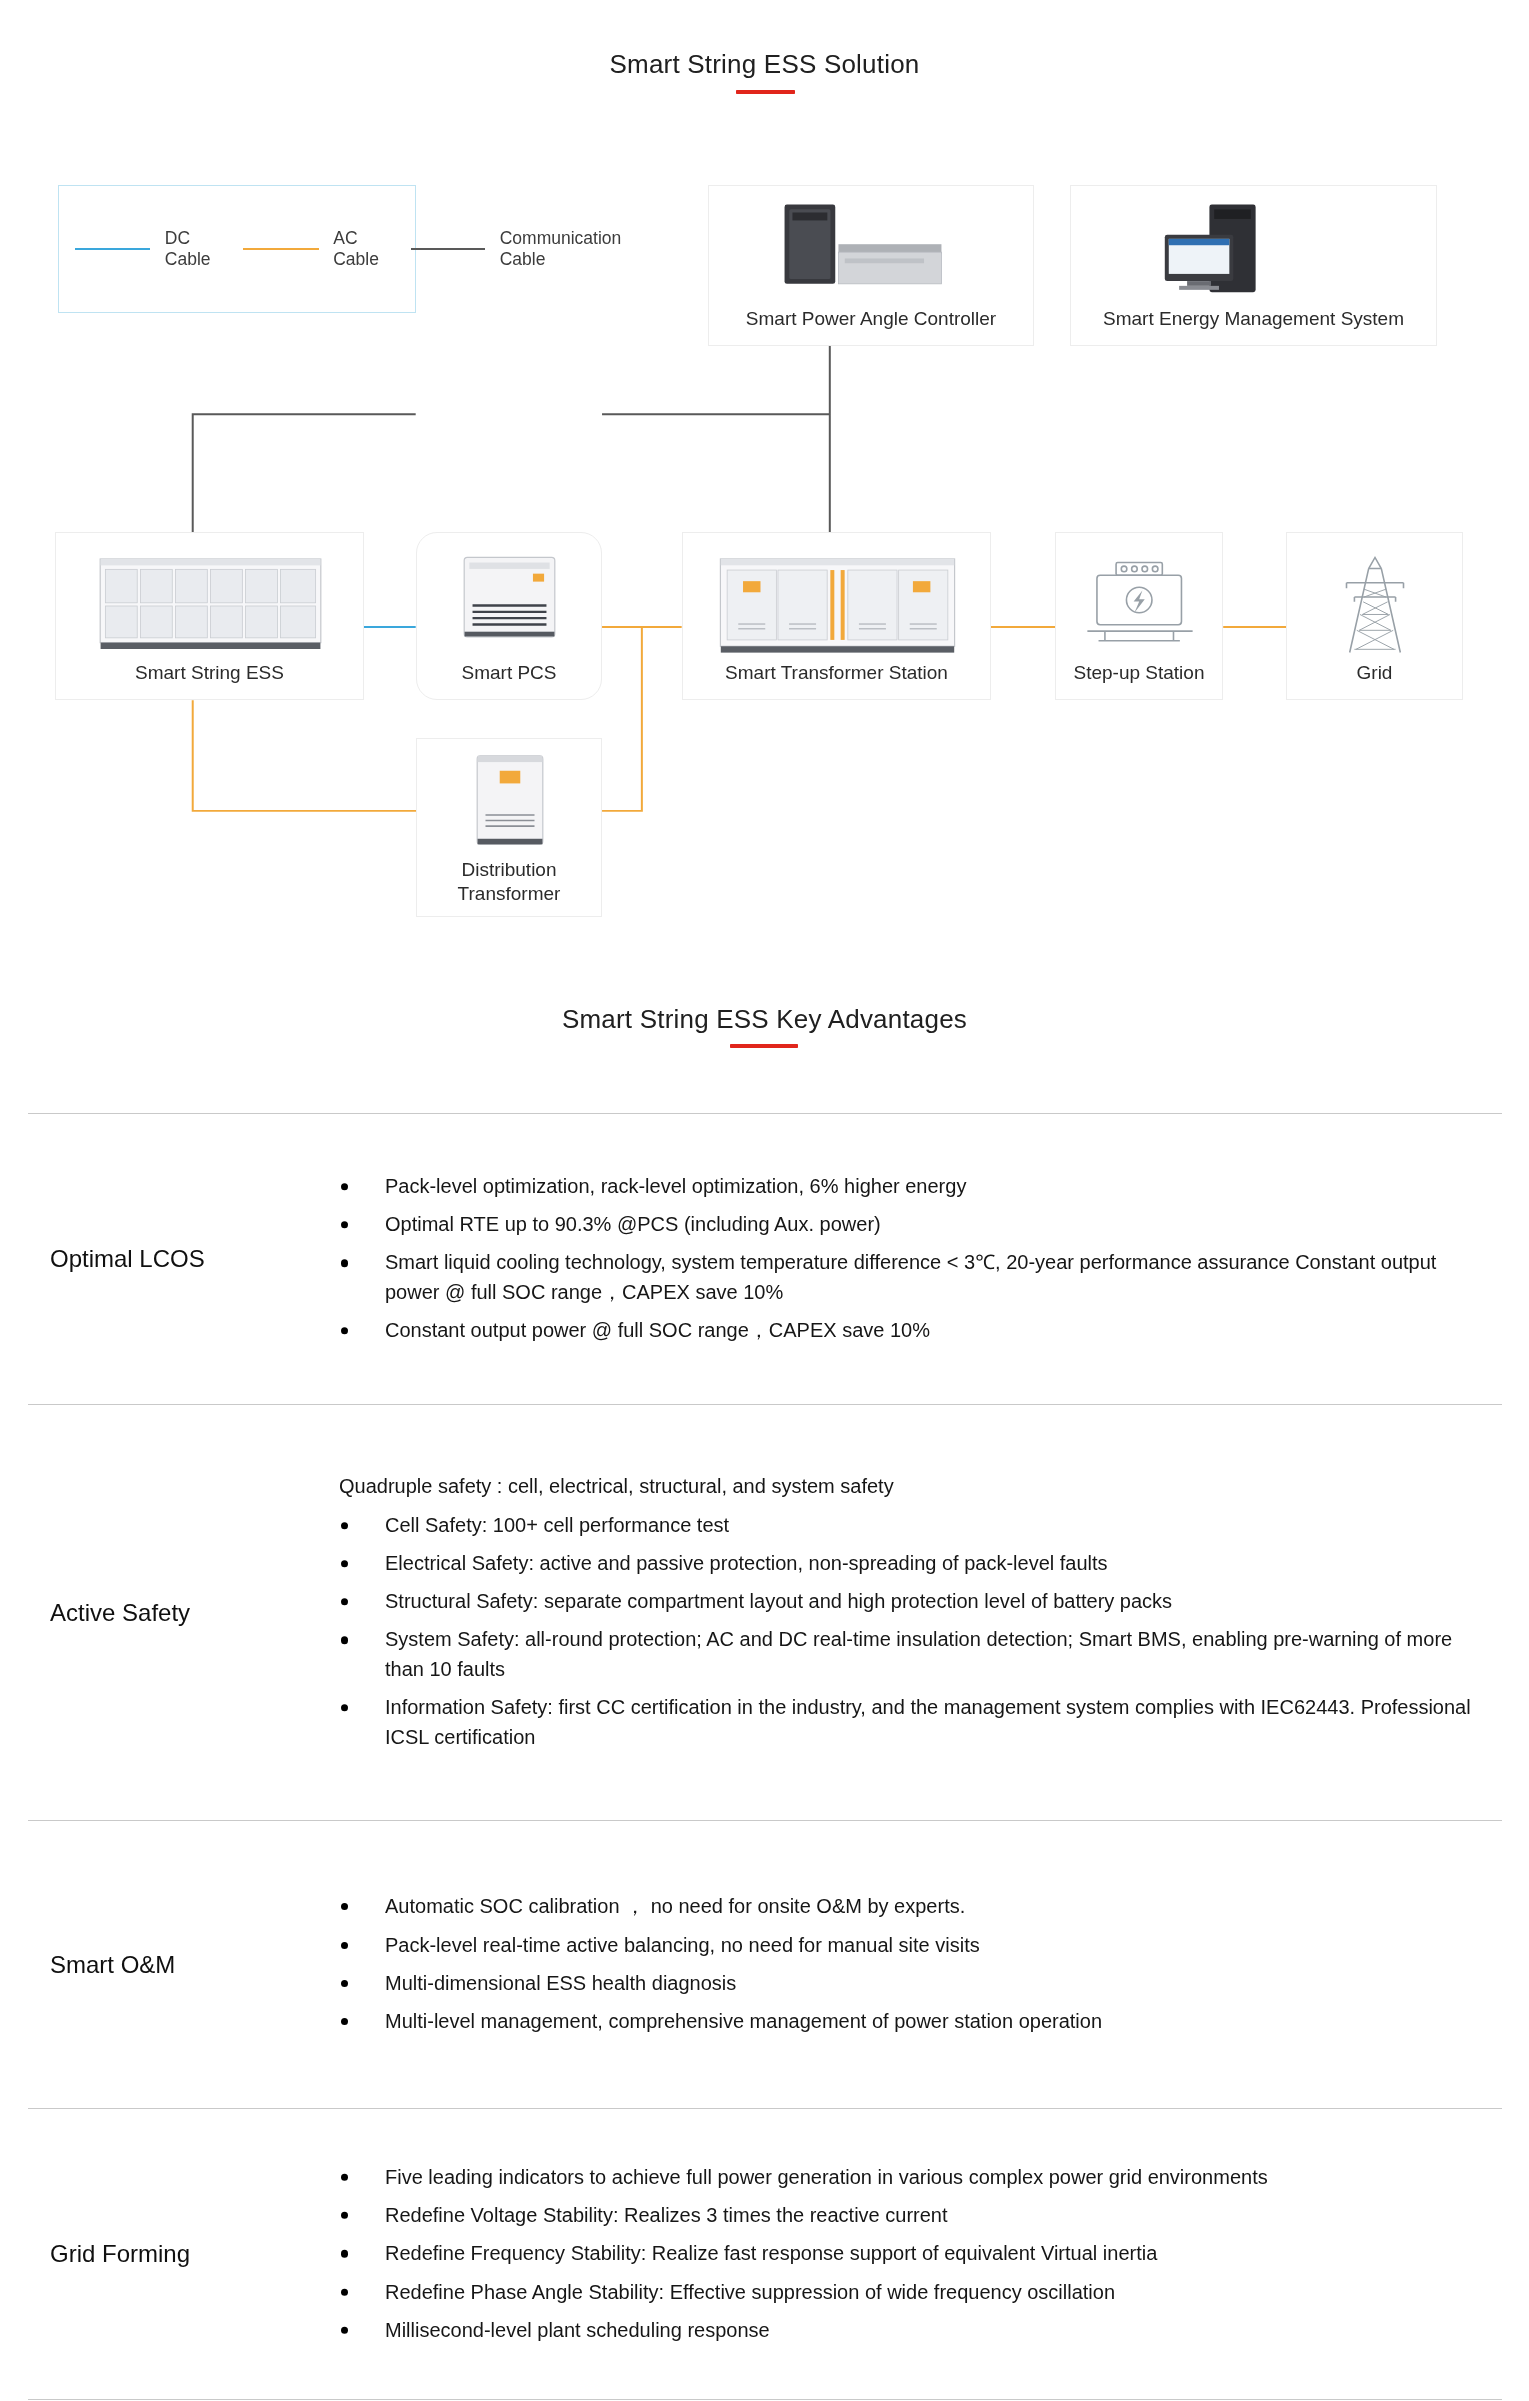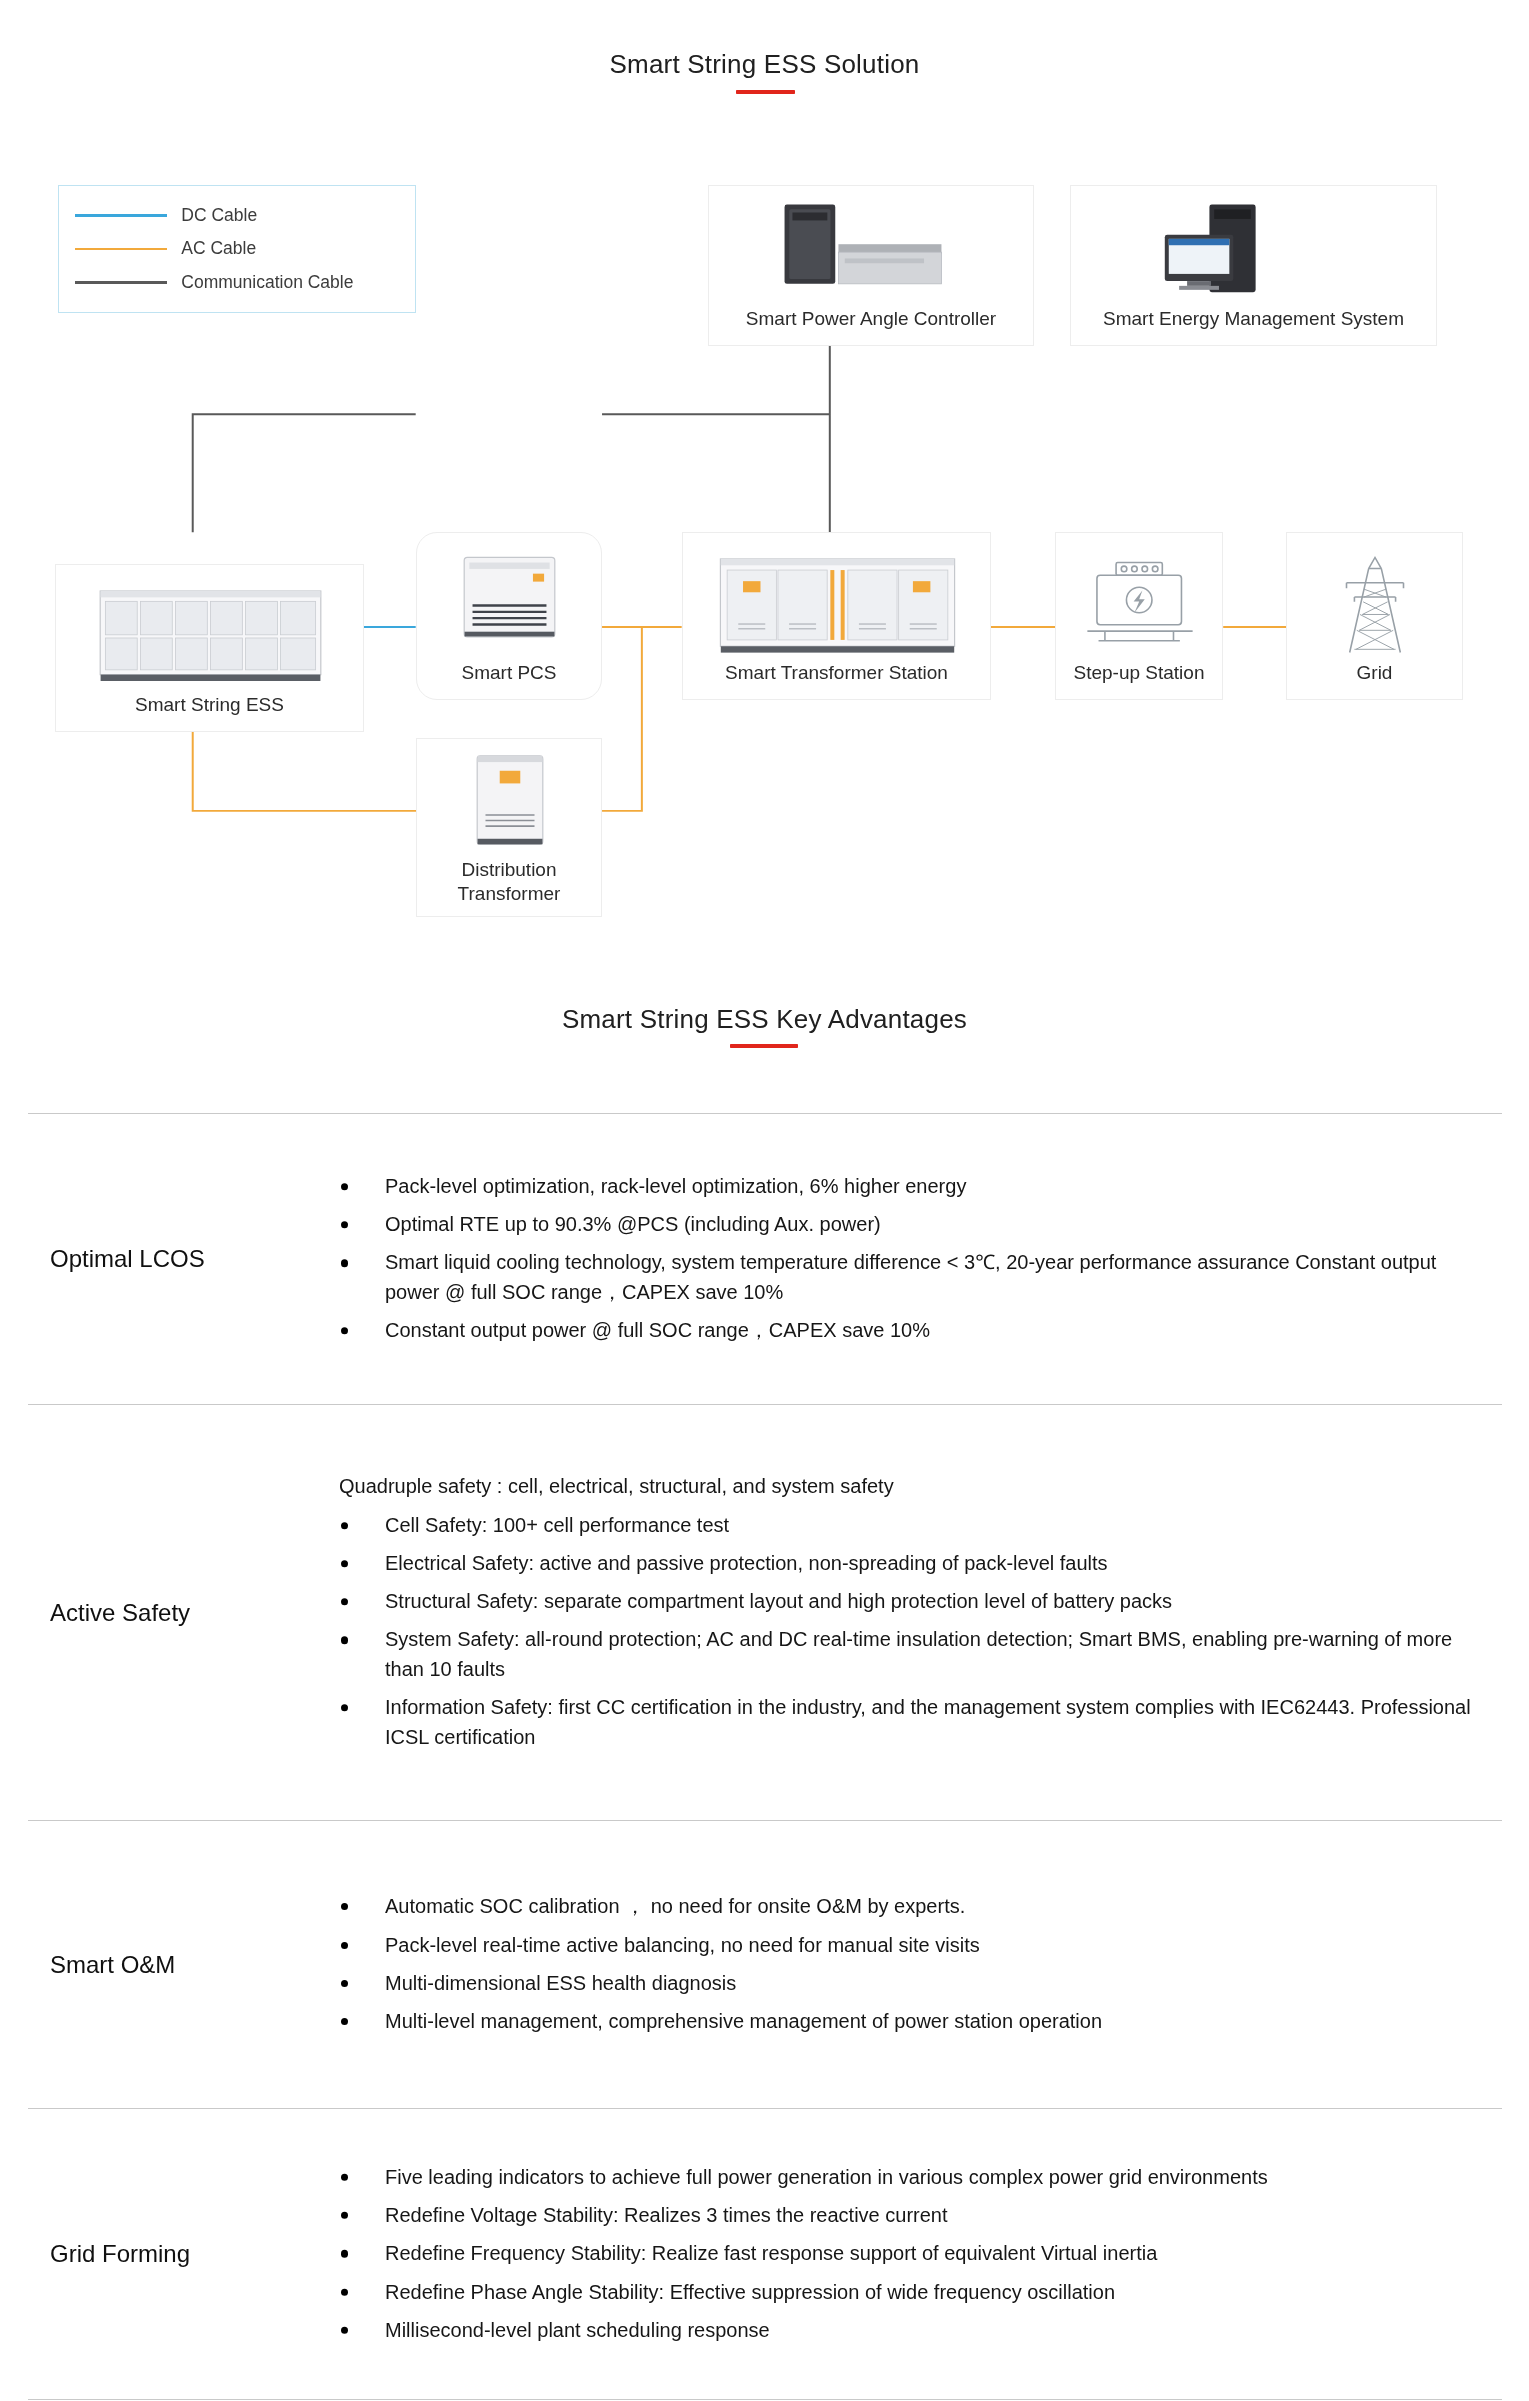--- a/index.html
+++ b/index.html
@@ -12,21 +12,21 @@
     position:absolute; left:0; width:100%; text-align:center;
     font-size:26px; font-weight:500; color:#202020; letter-spacing:0.2px;
   }
   .red-underline {
     position:absolute; height:4px; background:var(--accent-red,#e1251b); border-radius:0.8px;
   }
   
   .legend {
     position:absolute; left:58px; top:185px; width:358px; height:128px;
     border:0.8px solid #bfe3f2; background:#fff;
-    display:flex; flex-direction:column; justify-content:space-evenly; padding:6.4px 0;
+    display:flex; flex-direction:row; justify-content:space-evenly; padding:6.4px 0;
   }
   .legend-item { display:flex; align-items:center; padding-left:16px; }
   .legend-swatch { width:92px; height:2.4px; }
   .sw-dc { background:var(--dc-cable,#3aa7dc); }
   .sw-ac { background:var(--ac-cable,#f2a93b); }
   .sw-comm { background:var(--comm-cable,#595959); }
   .legend-label { margin-left:14.3px; font-size:17.5px; color:#3c3c3c; }
   
   .wires { position:absolute; left:0; top:0; }
   .wires path { fill:none; stroke-width:2.5px; }
@@ -113,21 +113,21 @@
       <rect x="2" y="40" width="86" height="58" rx="3" fill="#3a3b40"></rect>
       <rect x="7" y="45" width="76" height="44" fill="#eef3f8"></rect>
       <rect x="7" y="45" width="76" height="8" fill="#2f6fb2"></rect>
       <rect x="30" y="98" width="30" height="6" fill="#6a6c72"></rect>
       <rect x="20" y="104" width="50" height="5" fill="#8a8c92"></rect>
     </svg>
     <div class="card-label">Smart Energy Management System</div>
   </div>
 
 
-  <div class="card" style="left:55px; top:532px; width:309px; height:168px;margin-top:32px;">
+  <div class="card" style="left:55px; top:532px; width:309px; height:168px;">
     <svg class="device" style="left:43px; top:21.5px;" width="223" height="98" viewBox="0 0 280 123">
       <rect x="1.5" y="5" width="277" height="105" fill="#f7f7f9" stroke="#c4c7cc" stroke-width="1.5"></rect>
       <rect x="2" y="5" width="276" height="8" fill="#e2e4e8"></rect>
       <g fill="#e9ebef" stroke="#c9ccd1">
         <rect x="8" y="18" width="40" height="42"></rect>
           <rect x="52" y="18" width="40" height="42"></rect>
           <rect x="96" y="18" width="40" height="42"></rect>
           <rect x="140" y="18" width="40" height="42"></rect>
           <rect x="184" y="18" width="40" height="42"></rect>
           <rect x="228" y="18" width="44" height="42"></rect>

